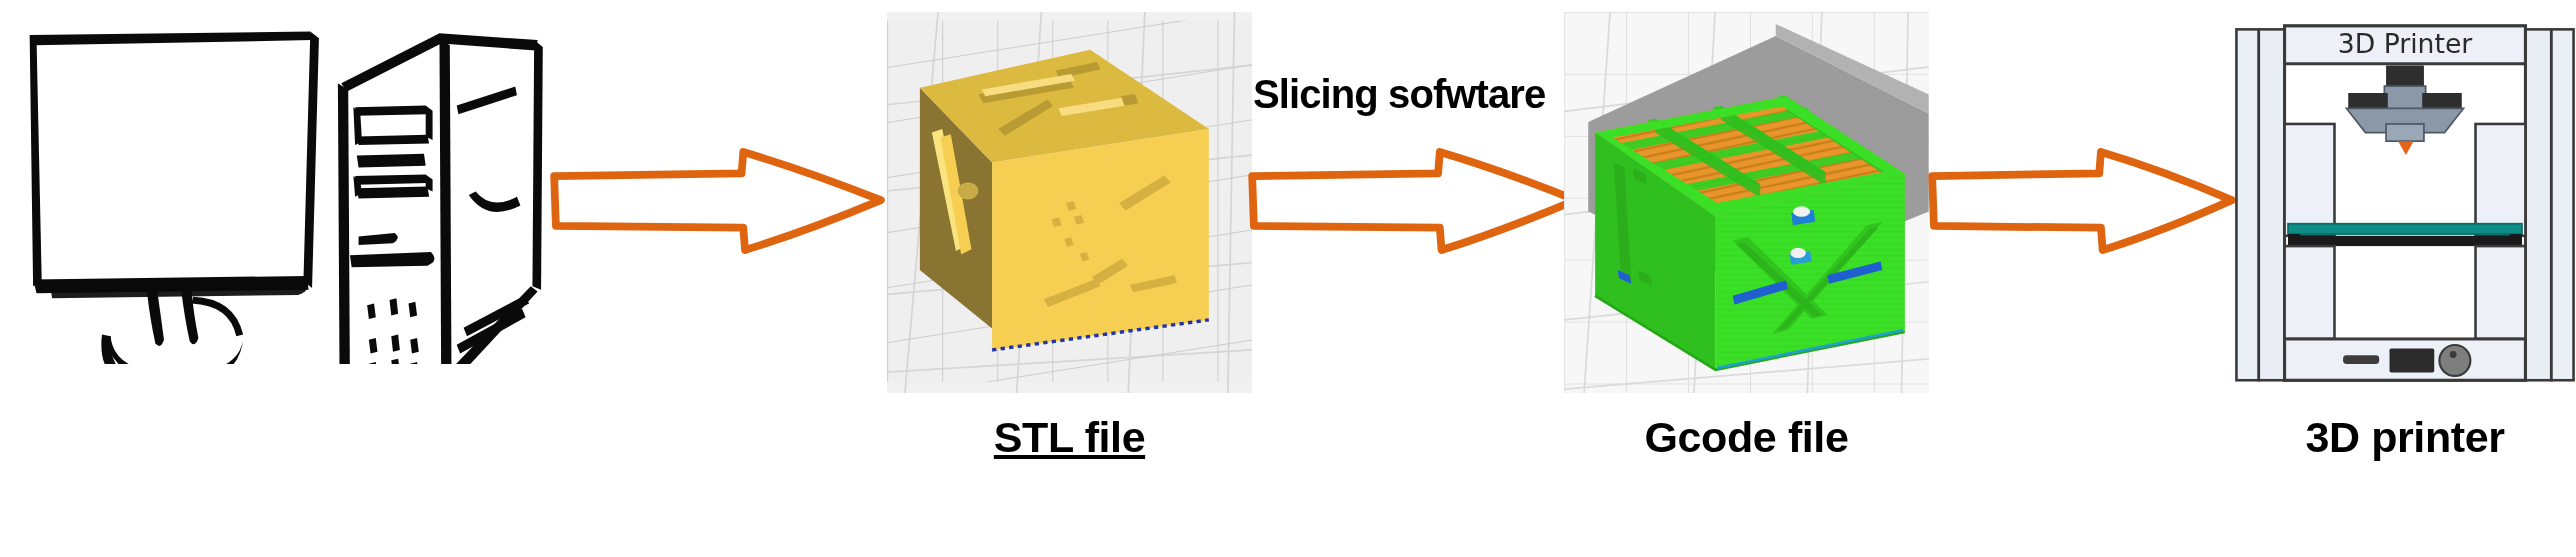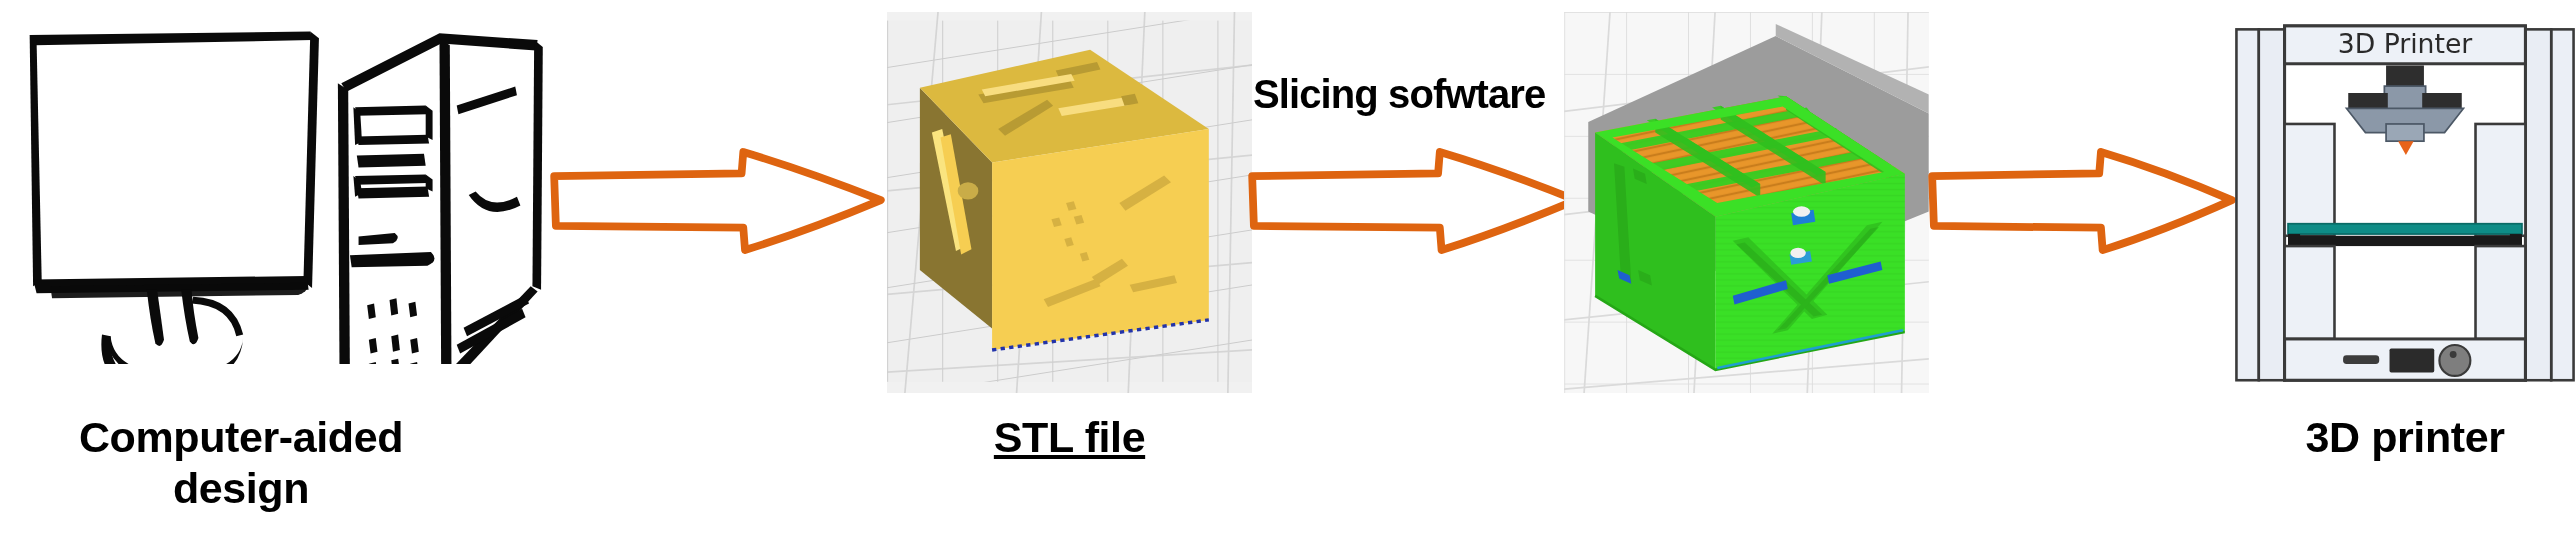--- a/index.html
+++ b/index.html
@@ -357,22 +357,21 @@
     <rect x="60" y="278" width="58" height="108" fill="#EDF1F7" stroke="#3A3A3A" stroke-width="3"></rect>
     <rect x="282" y="278" width="58" height="108" fill="#EDF1F7" stroke="#3A3A3A" stroke-width="3"></rect>
 
     <rect x="60" y="386" width="280" height="48" fill="#EDF1F7" stroke="#3A3A3A" stroke-width="3.5"></rect>
     <rect x="128" y="405" width="42" height="10" rx="4" fill="#3C3C3C"></rect>
     <rect x="182" y="397" width="52" height="28" rx="2" fill="#2B2B2B"></rect>
     <circle cx="258" cy="411" r="18" fill="#7E7E7E" stroke="#3A3A3A" stroke-width="2.5"></circle>
     <circle cx="256" cy="404" r="4" fill="#3A3A3A"></circle>
   </svg>
 
-  <div id="label-cad" class="stage-label">Computer-aided
-design</div>
 
   <div id="label-stl" class="stage-label">STL file</div>
 
+  <div id="label-gcode" class="stage-label">Gcode file</div>
 
   <div id="label-printer" class="stage-label">3D printer</div>
 
 </div>
 
 
 </body></html>

